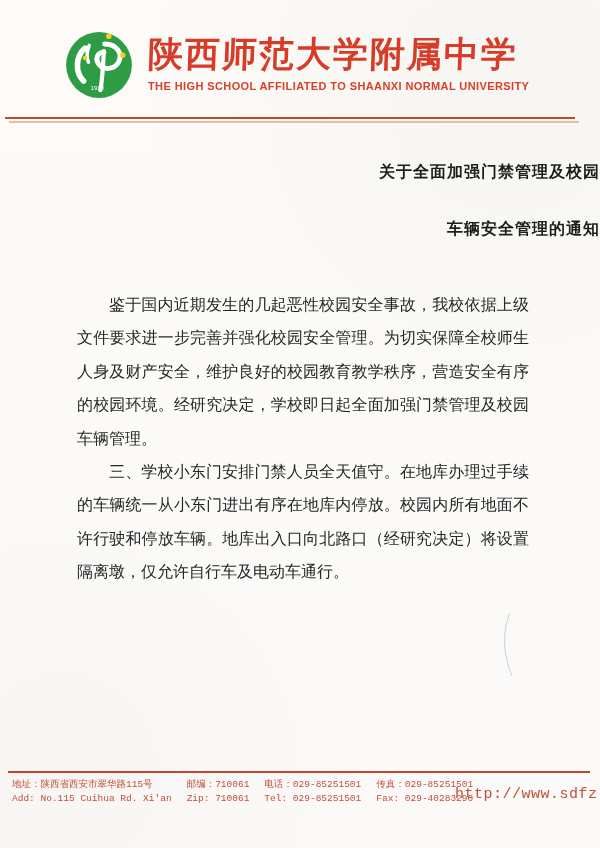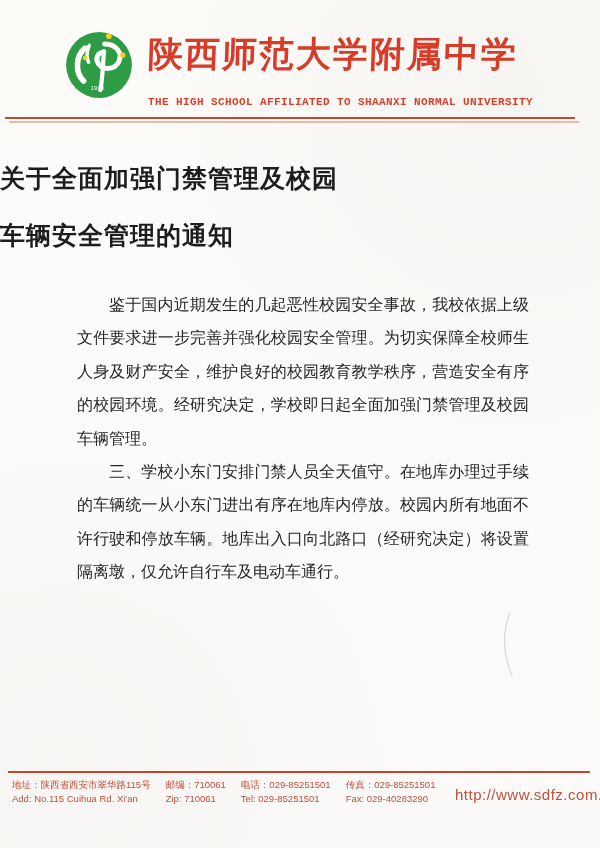--- a/index.html
+++ b/index.html
@@ -32,40 +32,40 @@
     font-family: "DejaVu Serif", serif;
     font-weight: bold;
     font-size: 35px;
     line-height: 46px;
     letter-spacing: 2px;
     color: #d63c28;
     white-space: nowrap;
     transform: skewX(-2deg);
   }
   .name-en {
-    margin-top: 19px;
-    font-family: Liberation Mono, monospace;
+    margin-top: 3px;
+    font-family: Liberation Sans, sans-serif;
     font-weight: bold;
     font-size: 11px;
     letter-spacing: 0.4px;
     color: #d8402c;
     white-space: nowrap;
   }
 
   .rule { position: absolute; height: 2px; }
   .rule-dark  { top: 117px; left: 5px;  right: 25px; background: #bc4a30; }
   .rule-light { top: 121px; left: 9px;  right: 21px; background: #e6bcae; }
 
   
   .doc-title {
     position: absolute;
-    left: 0; right: 9px;
-    text-align: left;
+    left: 0; right: 0;
+    text-align: right;
     font-weight: bold;
-    font-size: 25px;
+    font-size: 16px;
     letter-spacing: 1px;
     color: #1d1d1d;
     font-family: "Liberation Sans", sans-serif;
   }
   .title-line1 { top: 162px; }
   .title-line2 { top: 219px; }
 
   
   .body-text {
     position: absolute;
@@ -86,21 +86,21 @@
   .footer-rule {
     position: absolute;
     top: 771px; left: 8px; right: 10px;
     height: 2px;
     background: #c04630;
   }
   .footer-info {
     position: absolute;
     top: 779px; left: 12px; right: 10px;
     color: #c1503a;
-    font-family: Liberation Sans, sans-serif;
+    font-family: Liberation Mono, monospace;
     font-size: 9.5px;
   }
   .contact-grid {
     display: grid;
     grid-template-columns: auto auto auto auto;
     justify-content: start;
     column-gap: 15px;
     row-gap: 2px;
     line-height: 12px;
     white-space: nowrap;

